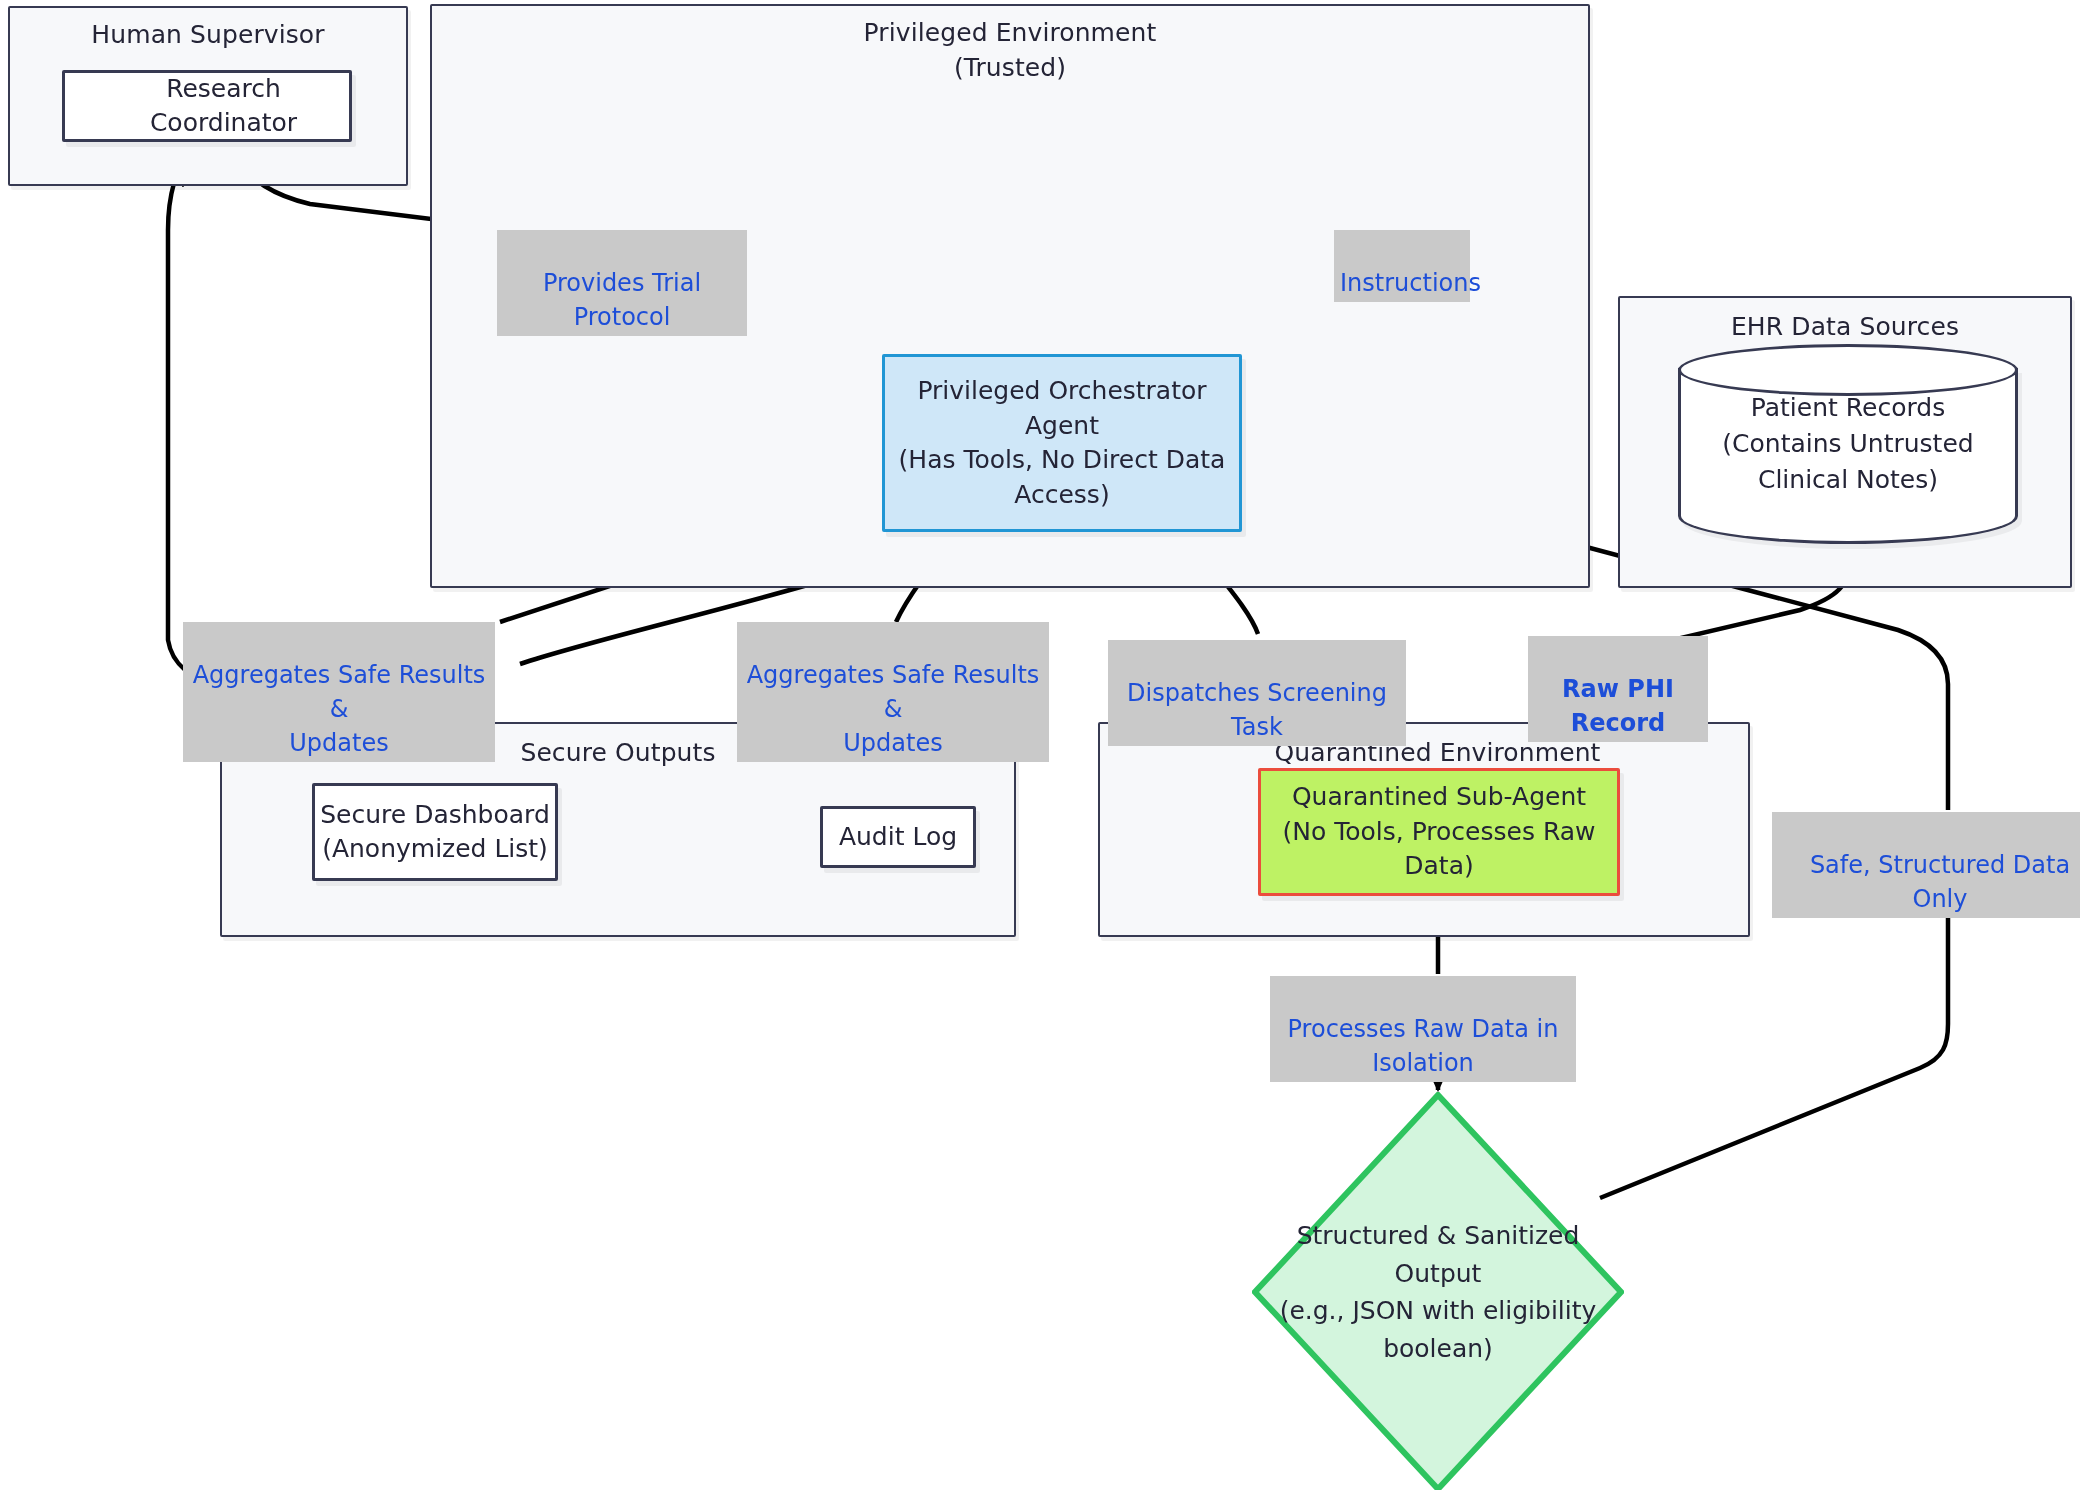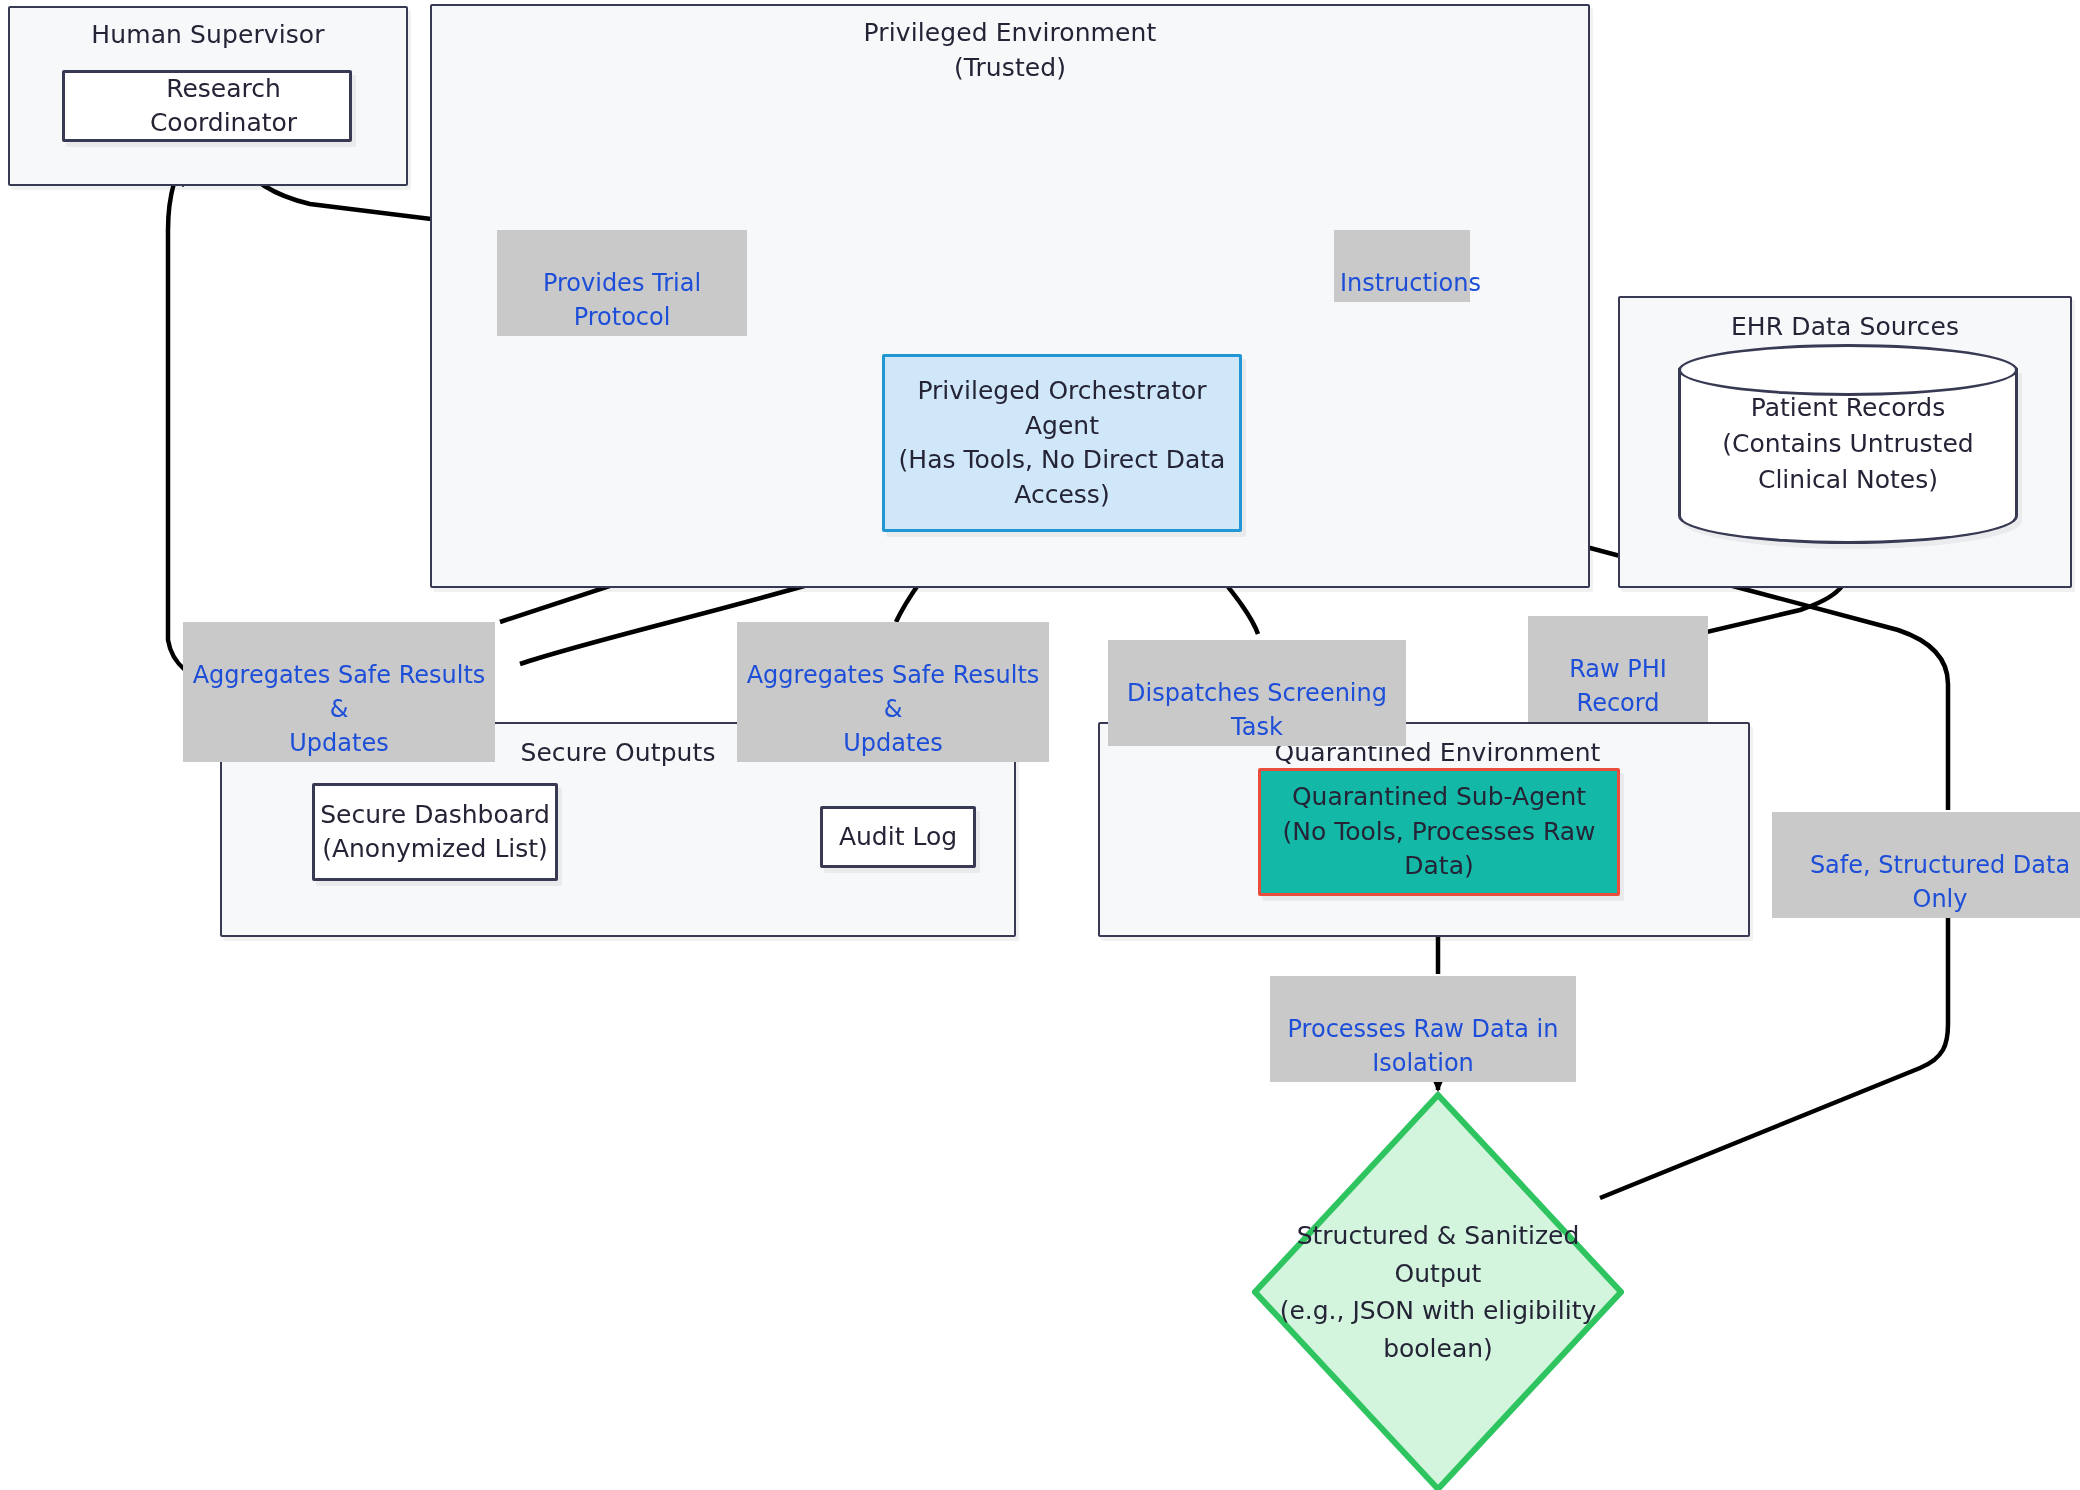--- a/index.html
+++ b/index.html
@@ -38,21 +38,21 @@
     text-align:center;
     color:#242436;
     font-size:25px;
     line-height:1.38;
     white-space:pre-line;
     border-radius:2px;
     box-shadow:4px 5px 0 rgba(0,0,0,0.055);
   }
   .node.plain{background:#ffffff;border:3px solid #373a52;}
   .node.blue{background:#cfe7f8;border:3px solid #2196d4;align-items:center;}
-  .node.red{background:#14b8a6;border:3px solid #eb4d3d;}
+  .node.red{background:#bef264;border:3px solid #eb4d3d;}
 
   
   .cyl{position:absolute;}
   .cyl .body{
     position:absolute;left:0;right:0;top:24px;bottom:0;
     background:#ffffff;
     border-left:3px solid #373a52;border-right:3px solid #373a52;
     border-bottom:3px solid #373a52;
     border-bottom-left-radius:50% 28px;border-bottom-right-radius:50% 28px;
     box-sizing:border-box;
@@ -223,21 +223,21 @@
 
   <div class="elabel" style="left:737px;top:622px;width:312px;">
     <span>Aggregates Safe Results &amp;
 Updates</span>
   </div>
 
   <div class="elabel" style="left:1108px;top:640px;width:298px;">
     <span>Dispatches Screening Task</span>
   </div>
 
-  <div class="elabel" style="left:1528px;top:616px;width:180px;">
+  <div class="elabel" style="left:1528px;top:636px;width:180px;font-weight:bold;">
     <span>Raw PHI Record</span>
   </div>
 
   <div class="elabel" style="left:1772px;top:812px;width:308px;padding-left:34px;">
     <span>Safe, Structured Data Only</span>
   </div>
 
   <div class="elabel" style="left:1270px;top:976px;width:306px;">
     <span>Processes Raw Data in
 Isolation</span>

